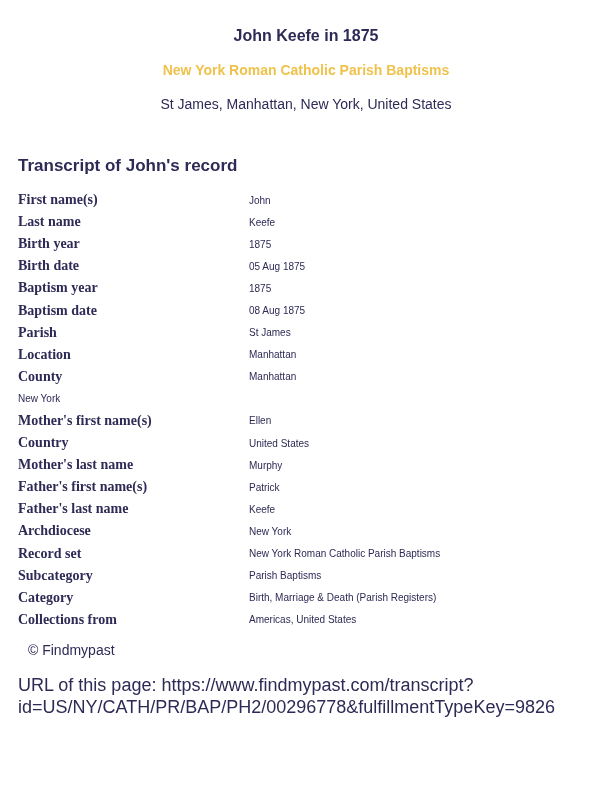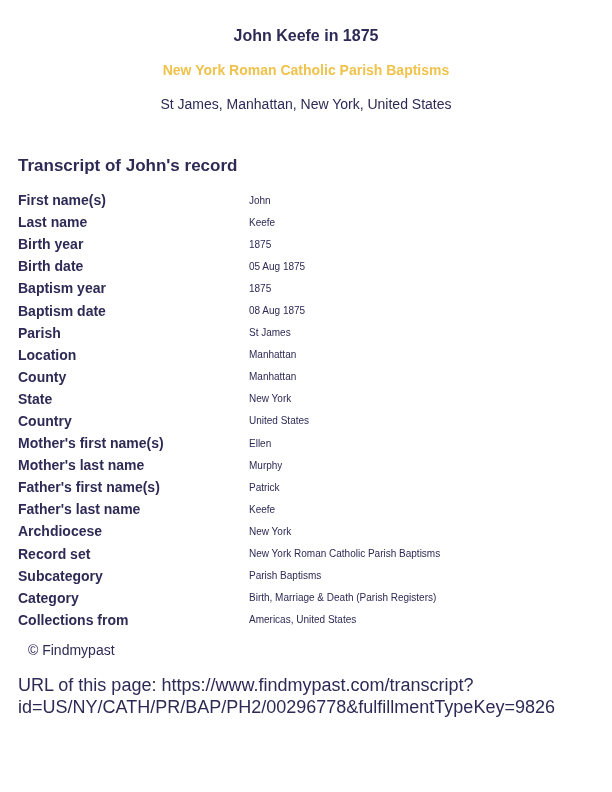--- a/index.html
+++ b/index.html
@@ -46,20 +46,21 @@
   .row {
     display: flex;
     height: 22.1px;
     align-items: center;
   }
   .label {
     width: 231px;
     flex-shrink: 0;
     font-weight: bold;
     font-size: 14px;
+    font-family: Liberation Serif, serif;
   }
   .value { font-size: 10px; }
   .copyright {
     margin: 11px 0 0 10px;
     font-size: 14px;
     line-height: 16px;
   }
   .url {
     margin-top: 16px;
     font-size: 18px;
@@ -110,30 +111,29 @@
     </div>
     <div class="row">
       <div class="label">Location</div>
       <div class="value">Manhattan</div>
     </div>
     <div class="row">
       <div class="label">County</div>
       <div class="value">Manhattan</div>
     </div>
     <div class="row">
-      <div class="label">State</div>
       <div class="value">New York</div>
+    </div>
+    <div class="row">
+      <div class="label">Mother's first name(s)</div>
+      <div class="value">Ellen</div>
     </div>
     <div class="row">
       <div class="label">Country</div>
       <div class="value">United States</div>
-    </div>
-    <div class="row">
-      <div class="label">Mother's first name(s)</div>
-      <div class="value">Ellen</div>
     </div>
     <div class="row">
       <div class="label">Mother's last name</div>
       <div class="value">Murphy</div>
     </div>
     <div class="row">
       <div class="label">Father's first name(s)</div>
       <div class="value">Patrick</div>
     </div>
     <div class="row">

